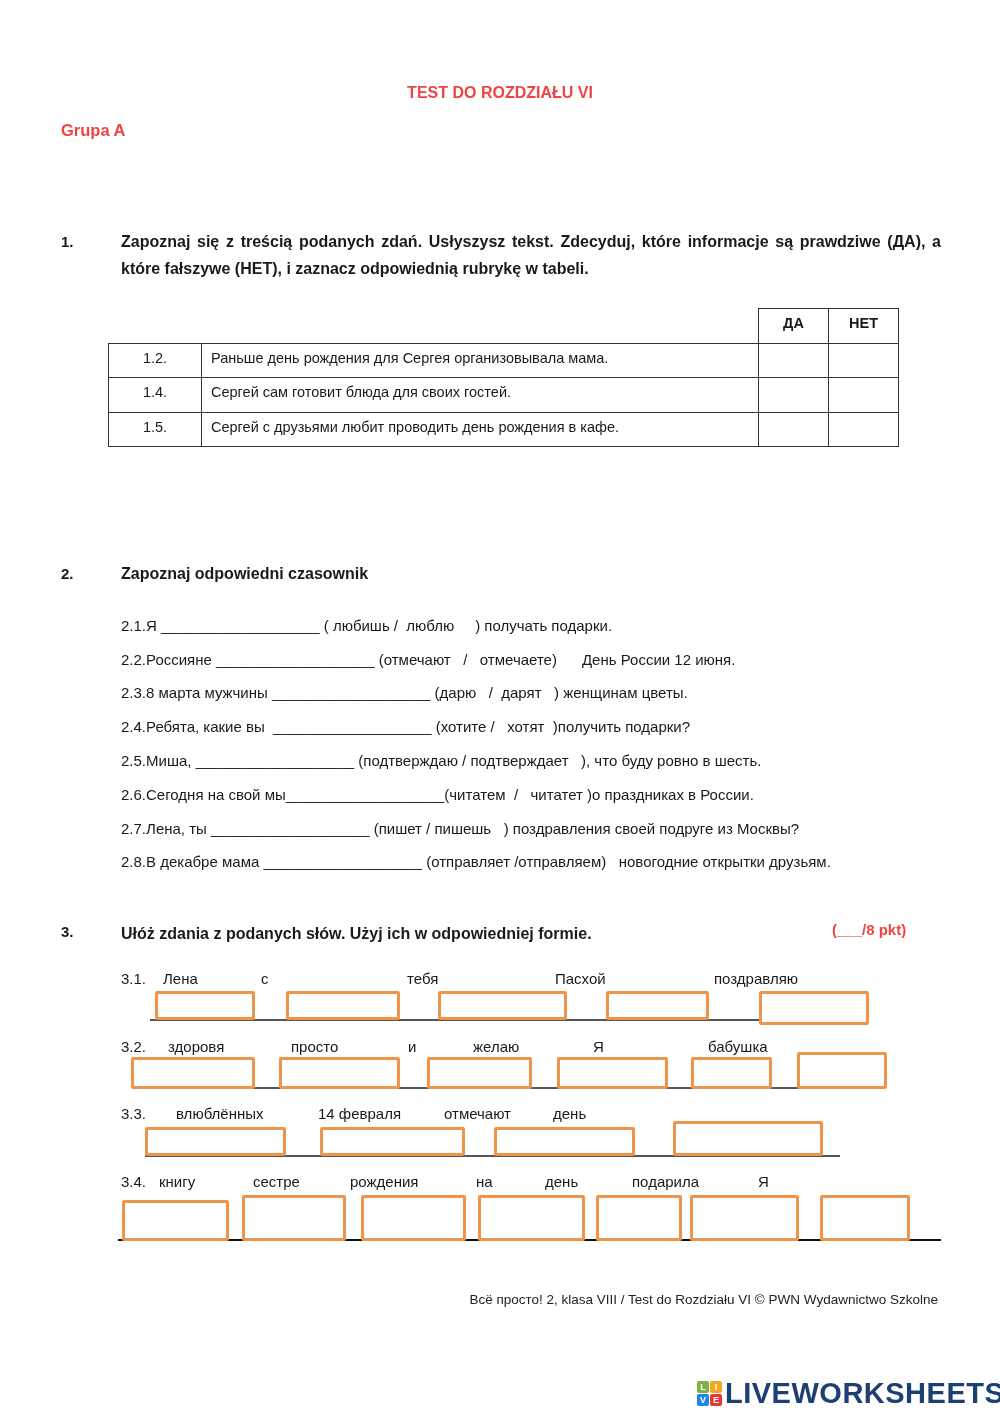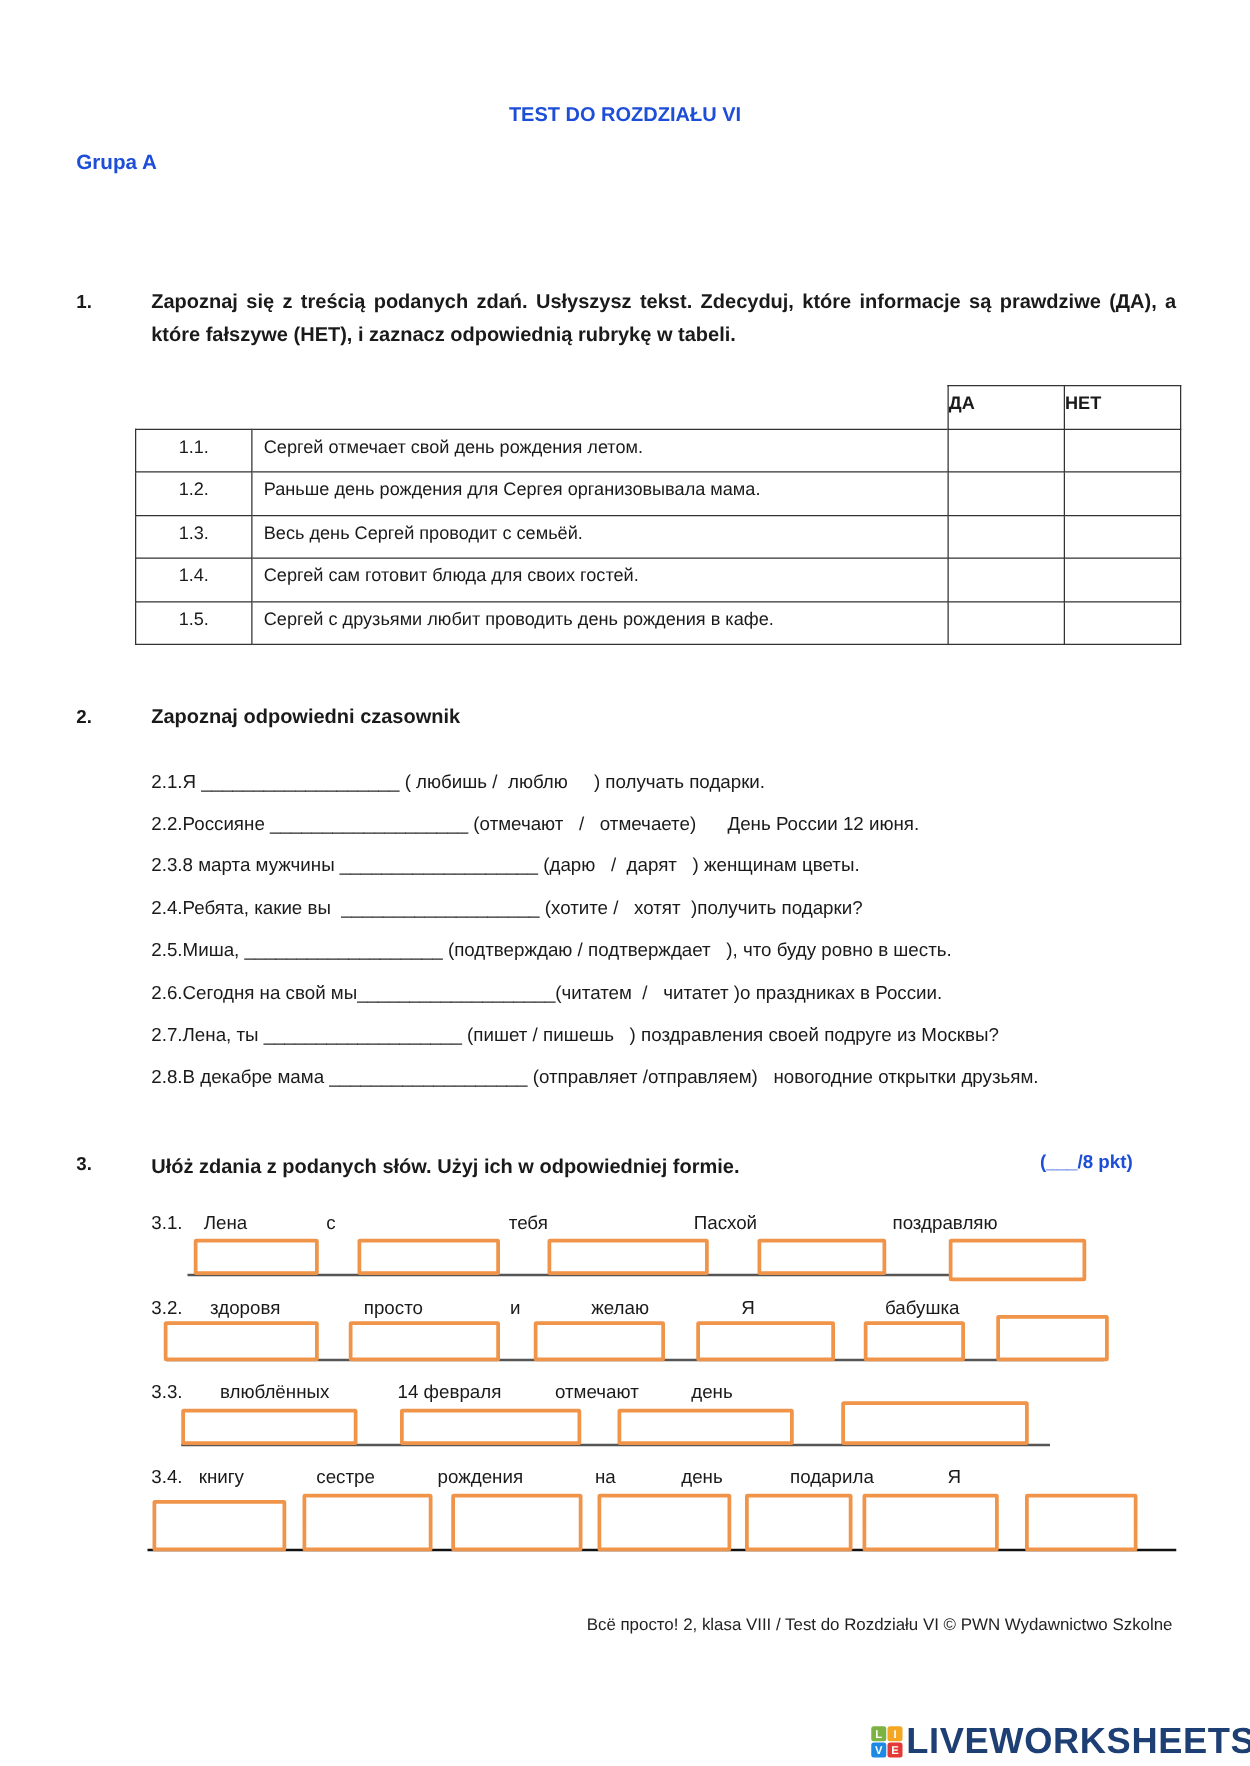--- a/index.html
+++ b/index.html
@@ -1,30 +1,30 @@
 <!DOCTYPE html>
 <html><head>
 <meta charset="utf-8">
 <style>
   * { box-sizing: border-box; margin: 0; padding: 0; }
   html, body { width: 1000px; height: 1413px; background: #ffffff; overflow: hidden; }
   body { position: relative; font-family: "Liberation Sans", sans-serif; color: #1a1a1a; font-size: 15px; }
   .abs { position: absolute; }
-  .orange { color: #1d4ed8; }
+  .orange { color: #ef4444; }
   .title { left: 0; width: 1000px; top: 84px; text-align: center; font-weight: bold; font-size: 16px; }
   .group { left: 61px; top: 121px; font-weight: bold; font-size: 16.5px; }
   .qnum { font-weight: bold; font-size: 15px; }
   .qtext { font-weight: bold; font-size: 16px; line-height: 27px; }
   .q1text { left: 121px; top: 228px; width: 820px; text-align: justify; text-align-last: left; }
   table.tf { position: absolute; left: 108px; top: 308px; border-collapse: collapse; font-size: 14.5px; }
   table.tf td { border: 1px solid #333; height: 34.5px; vertical-align: top; padding-top: 6px; }
   table.tf td.empty { border: none; }
   table.tf td.num { width: 93px; text-align: center; }
   table.tf td.stmt { width: 557px; padding-left: 9px; }
-  table.tf td.col { width: 93px; text-align: left; font-weight: bold; }
+  table.tf td.col { width: 70px; text-align: center; font-weight: bold; }
   .line2 { font-size: 15px; white-space: pre; }
   .sec3title { left: 121px; top: 920px; }
   .pts { left: 832px; top: 921px; font-weight: bold; font-size: 15px; }
   .words { font-size: 15px; white-space: nowrap; }
   .wbox { position: absolute; border: 3px solid #f0944a; background: #fff; border-radius: 2px; }
   .hline { position: absolute; height: 1.5px; background: #555; }
   .footer { right: 62px; top: 1292px; font-size: 13.5px; color: #222; }
   .logo { left: 697px; top: 1377px; display: flex; align-items: center; }
   .logo-grid { display: grid; grid-template-columns: 12px 12px; grid-template-rows: 12px 12px; gap: 1px; margin-right: 3px; }
   .logo-grid span { font-size: 9px; font-weight: bold; color: #fff; display: flex; align-items: center; justify-content: center; border-radius: 2px; }
@@ -41,34 +41,22 @@
 
 <table class="tf">
   <tbody>
       <tr>
     <td class="empty"></td>
     <td class="empty"></td>
     <td class="col" style="height:34px;">ДА</td>
     <td class="col">НЕТ</td>
   </tr>
   <tr>
-    <td class="num">1.1.</td>
-    <td class="stmt">Сергей отмечает свой день рождения летом.</td>
-    <td></td>
-    <td></td>
-  </tr>
-  <tr>
     <td class="num">1.2.</td>
     <td class="stmt">Раньше день рождения для Сергея организовывала  мама.</td>
-    <td></td>
-    <td></td>
-  </tr>
-  <tr>
-    <td class="num">1.3.</td>
-    <td class="stmt">Весь день Сергей проводит с семьёй.</td>
     <td></td>
     <td></td>
   </tr>
   <tr>
     <td class="num">1.4.</td>
     <td class="stmt">Сергей сам готовит блюда для своих гостей.</td>
     <td></td>
     <td></td>
   </tr>
   <tr>

